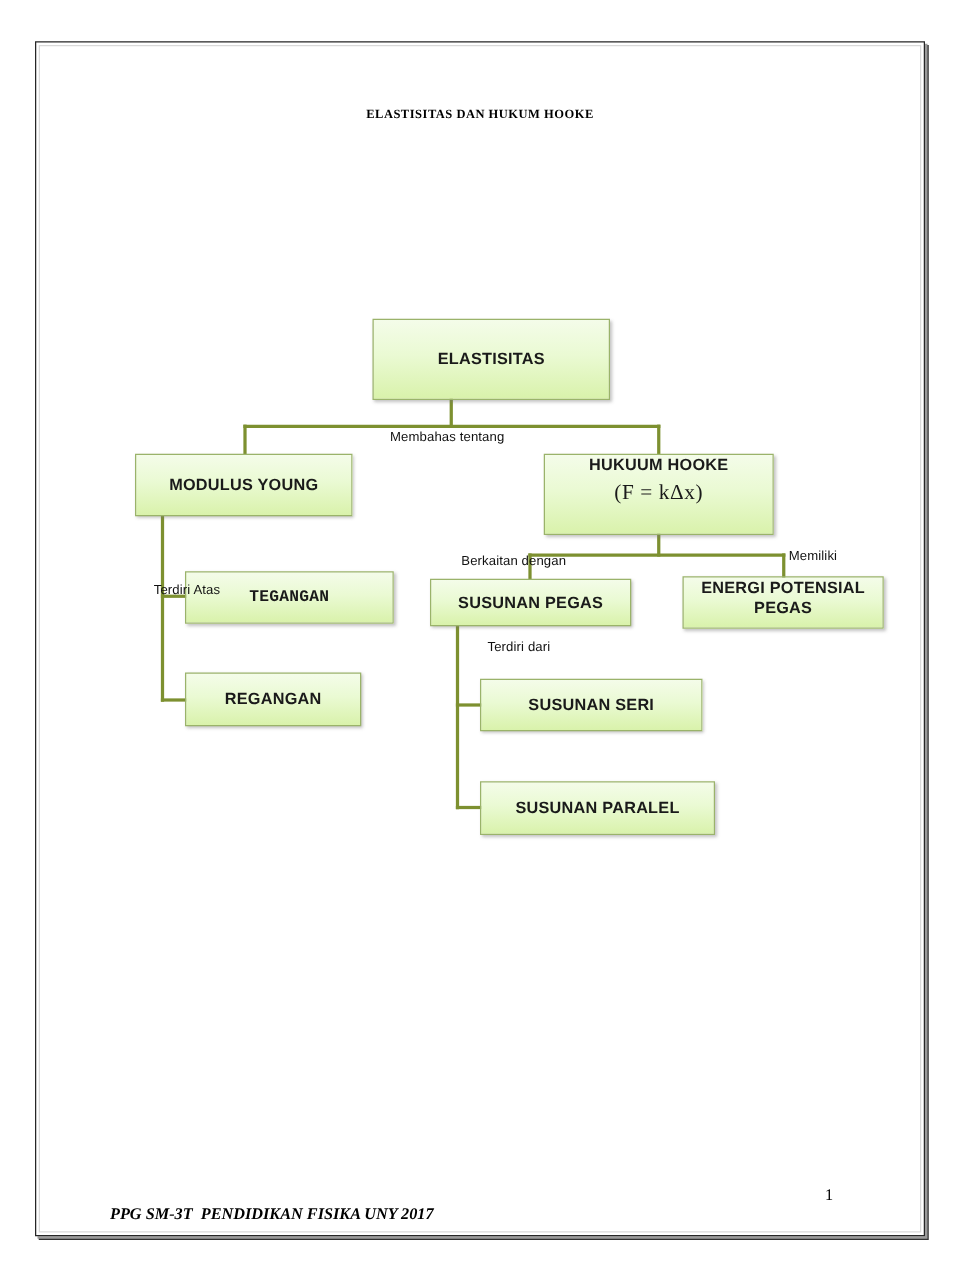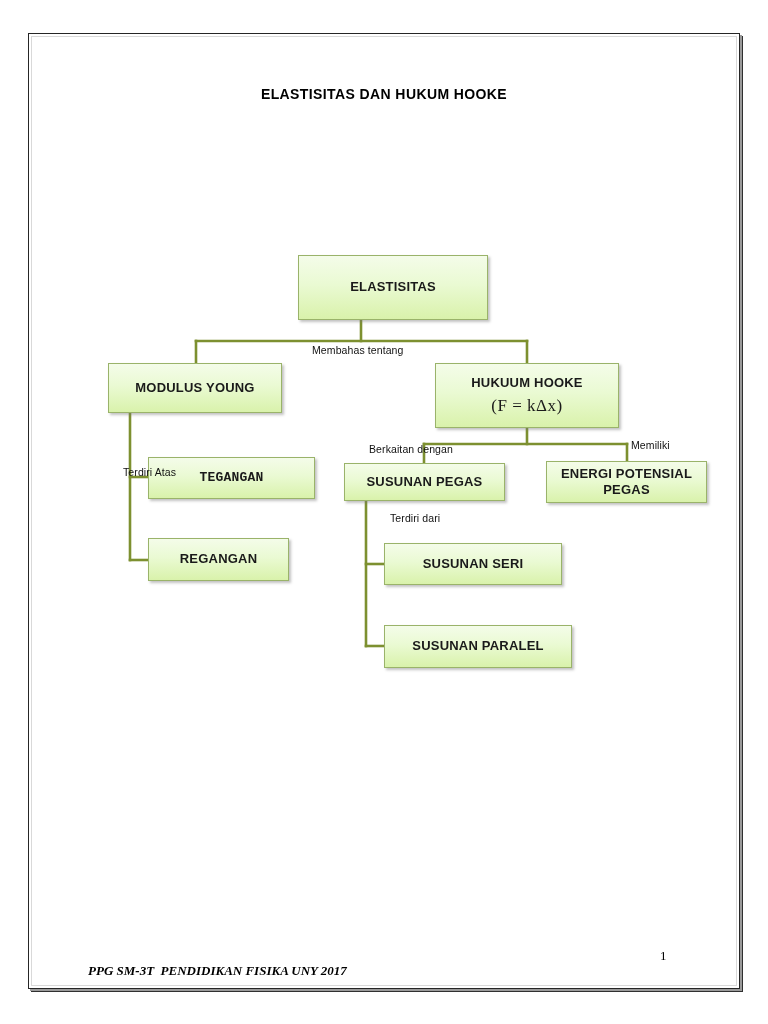--- a/index.html
+++ b/index.html
@@ -44,23 +44,23 @@
     pointer-events: none;
   }
 
   
   #doc-title {
     position: absolute;
     left: 0;
     top: 86px;
     width: 768px;
     text-align: center;
-    font-family: Liberation Sans, sans-serif;
+    font-family: Liberation Serif, serif;
     font-weight: bold;
-    font-size: 14px;
+    font-size: 10px;
     letter-spacing: 0.4px;
     color: #000000;
   }
 
   
   #footer-text {
     position: absolute;
     left: 88px;
     top: 963px;
     font-family: "Liberation Serif", serif;
@@ -107,21 +107,21 @@
     color: #1a1a1a;
     font-family: "Liberation Sans", sans-serif;
     font-weight: bold;
     font-size: 13px;
     letter-spacing: 0.2px;
     line-height: 1.25;
     z-index: 3;
   }
   .node.two-line {
     flex-direction: column;
-    justify-content: center;
+    justify-content: flex-start;
   }
   .node .formula {
     font-family: "Liberation Serif", serif;
     font-weight: normal;
     font-size: 17px;
     margin-top: 3px;
     letter-spacing: 0.5px;
   }
 
   .edge-label {

